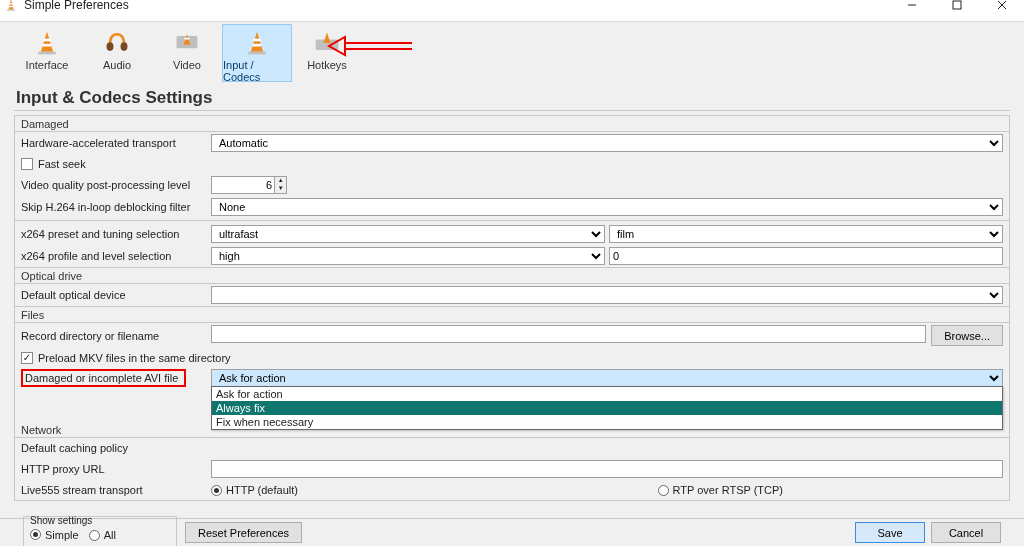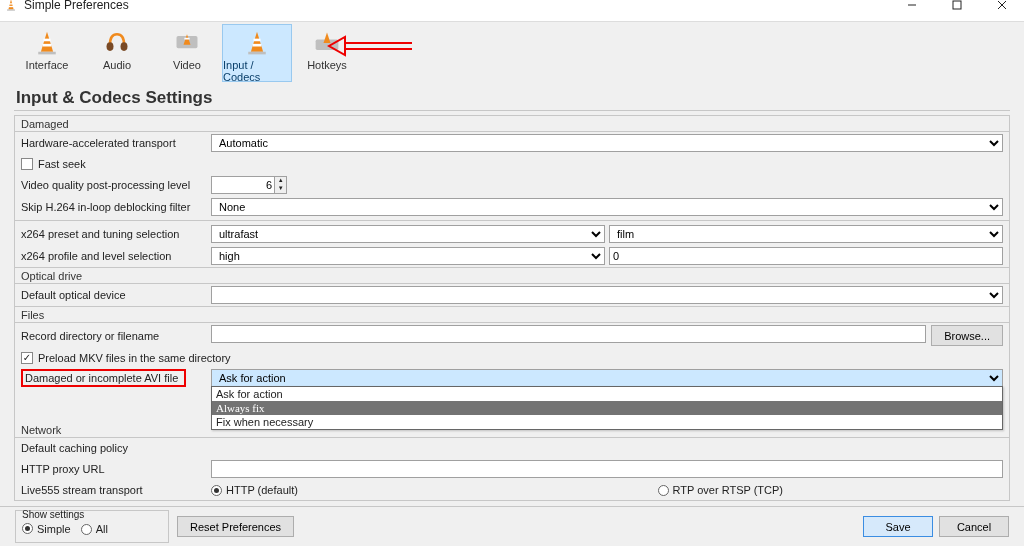--- a/index.html
+++ b/index.html
@@ -29,30 +29,30 @@
   .spinbtns { width:14px; display:flex; flex-direction:column; border:1px solid #a0a0a0; border-left:none; }
   .spinbtns div { flex:1; font-size:6px; line-height:7px; text-align:center; background:#efefef; }
   .twocol { display:flex; gap:4px; }
   .twocol > * { flex:1; }
   .checkbox { width:12px; height:12px; border:1px solid #888; background:#fff; display:inline-flex; align-items:center; justify-content:center; margin-right:5px; vertical-align:middle; }
   .checkbox.checked::after { content:"✓"; font-size:10px; line-height:10px; color:#222; }
   .radio { width:11px; height:11px; border:1px solid #666; border-radius:50%; display:inline-flex; align-items:center; justify-content:center; margin-right:4px; vertical-align:middle; background:#fff;}
   .radio.checked::after { content:""; width:5px; height:5px; background:#333; border-radius:50%; }
   .btn { height:21px; padding:0 12px; font-size:11px; border:1px solid #adadad; background:#e1e1e1; display:inline-flex; align-items:center; }
   .btn.primary { border:1px solid #3b8de2; background:#d6e9fb; }
-  .bottom-bar { position:absolute; left:0; right:0; bottom:0; height:40px; display:flex; align-items:center; border-top:1px solid #c7c7c7; background:#f0f0f0; padding:0 15px;}
+  .bottom-bar { position:absolute; left:0; right:0; bottom:0; height:28px; display:flex; align-items:center; border-top:1px solid #c7c7c7; background:#f0f0f0; padding:0 23px;}
   .show-settings { width:154px; border-right:1px solid transparent; }
   .show-settings .ss-title { font-size:10px; margin-bottom:2px; position:relative; top:-4px;}
   .show-settings .ss-opts { display:flex; align-items:center; gap:10px; position:relative; top:-3px;}
   .bottom-bar .spacer { flex:1; }
   .highlight-box { border:2px solid #e00; }
   .dropdown-open { position:relative; }
   .dropdown-list { position:absolute; left:0; right:0; top:17px; background:#fff; border:1px solid #666; z-index:5; font-size:11px; box-shadow:1px 1px 2px rgba(0,0,0,.2);}
   .dropdown-list div { padding:1px 4px; }
-  .dropdown-list div.sel { background:#737373; color:#fff;font-family:Liberation Serif, serif; }
+  .dropdown-list div.sel { background:#0f766e; color:#fff; }
   fieldset.ss { border:1px solid #c7c7c7; padding:2px 6px 4px 6px; margin:0;}
   
   .cone svg { display:block; }
 </style>
 </head>
 <body>
 
 <div class="titlebar">
   <span class="ico cone">
     <svg width="14" height="14" viewBox="0 0 32 32">

